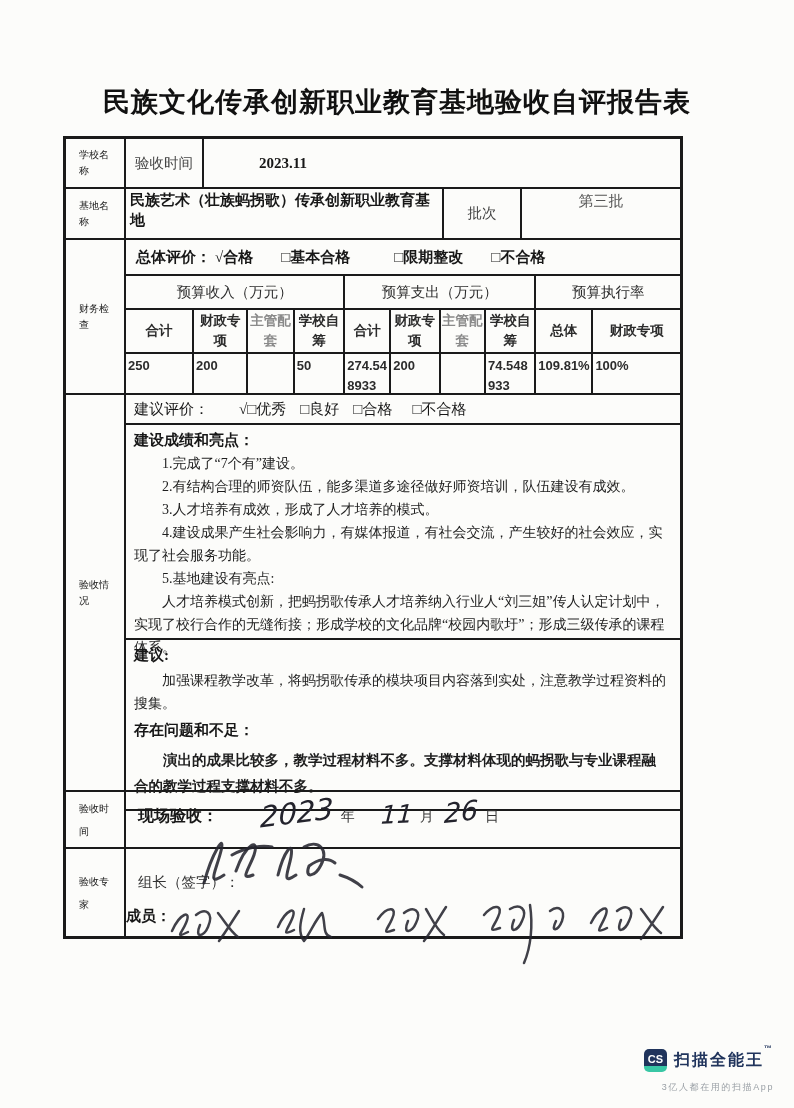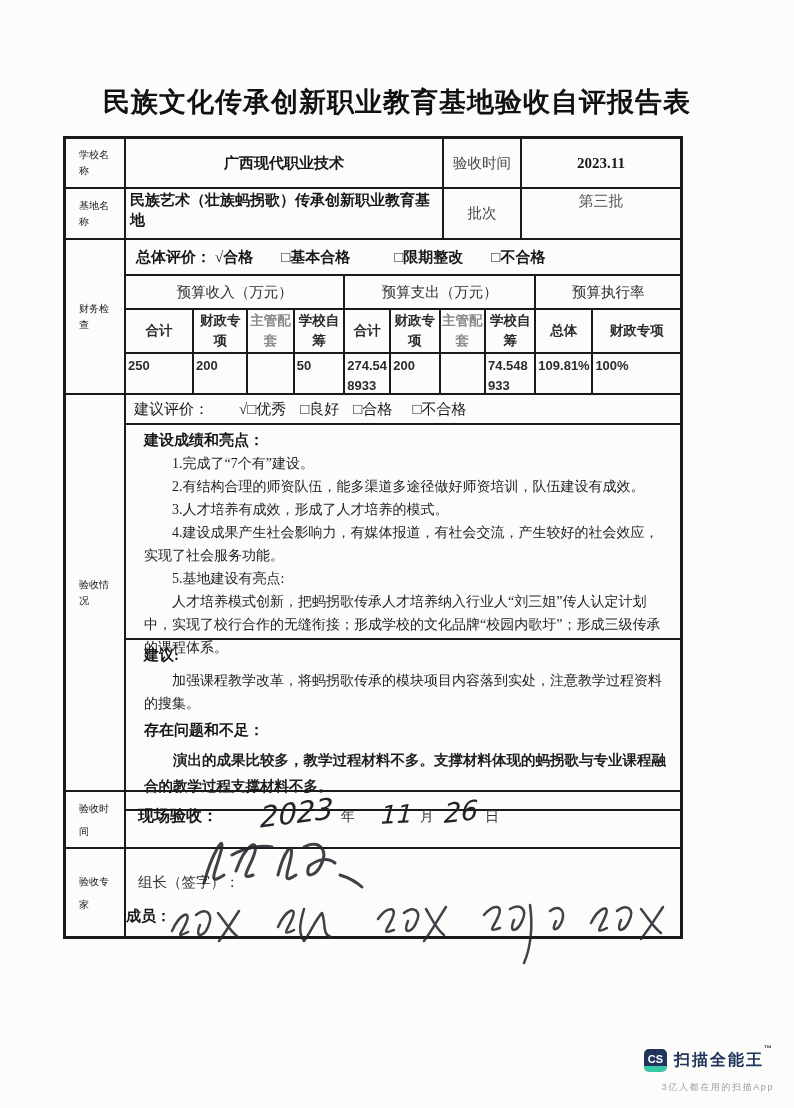--- a/index.html
+++ b/index.html
@@ -66,21 +66,21 @@
     font-size:13px; padding:2px 1px 0 2px; word-break:break-all; line-height:1.5;
     font-family:"Liberation Sans", sans-serif; }
 
   
   .r4 { height:397px; }
   .sugg-line { height:30px; border-bottom:2px solid #1a1a1a; display:flex;
     align-items:center; padding-left:8px; font-size:15px; }
   .sugg-line .lbl { margin-right:30px; }
   .sopt { margin-right:14px; }
   .sopt.gap-lg { margin-right:20px; }
-  .block { padding:4px 10px 0 18px; }
+  .block { padding:4px 10px 0 8px; }
   .block-title { font-weight:bold; font-size:15px; line-height:23px; }
   .block p { margin:0; text-indent:2em; font-size:14px; line-height:23px; color:#1e1e1e; }
   .ach-block { height:215px; border-bottom:2px solid #1a1a1a; }
   .prob-block { height:96px; border-bottom:2px solid #1a1a1a; }
   .prob-block p { font-weight:600; line-height:26px; margin-top:5px; font-size:14.5px; }
   .sugg-block { }
   .sugg-block p { margin-top:2px; }
 
   
   .r5 { height:57px; }
@@ -123,21 +123,20 @@
   <div class="doc-title">民族文化传承创新职业教育基地验收自评报告表</div>
 
   <div class="doc-table">
 
     <div class="trow r1">
       <div class="label-cell">
         <span class="wrap2">学校名称</span>
       </div>
       <div class="rcontent">
         <div class="cells">
-          <div class="school-value cell-sep">广西现代职业技术</div>
           <div class="small-label cell-sep">验收时间</div>
           <div class="wide-value">2023.11</div>
         </div>
       </div>
     </div>
 
     <div class="trow r2">
       <div class="label-cell">
         <span class="wrap2">基地名称</span>
       </div>

